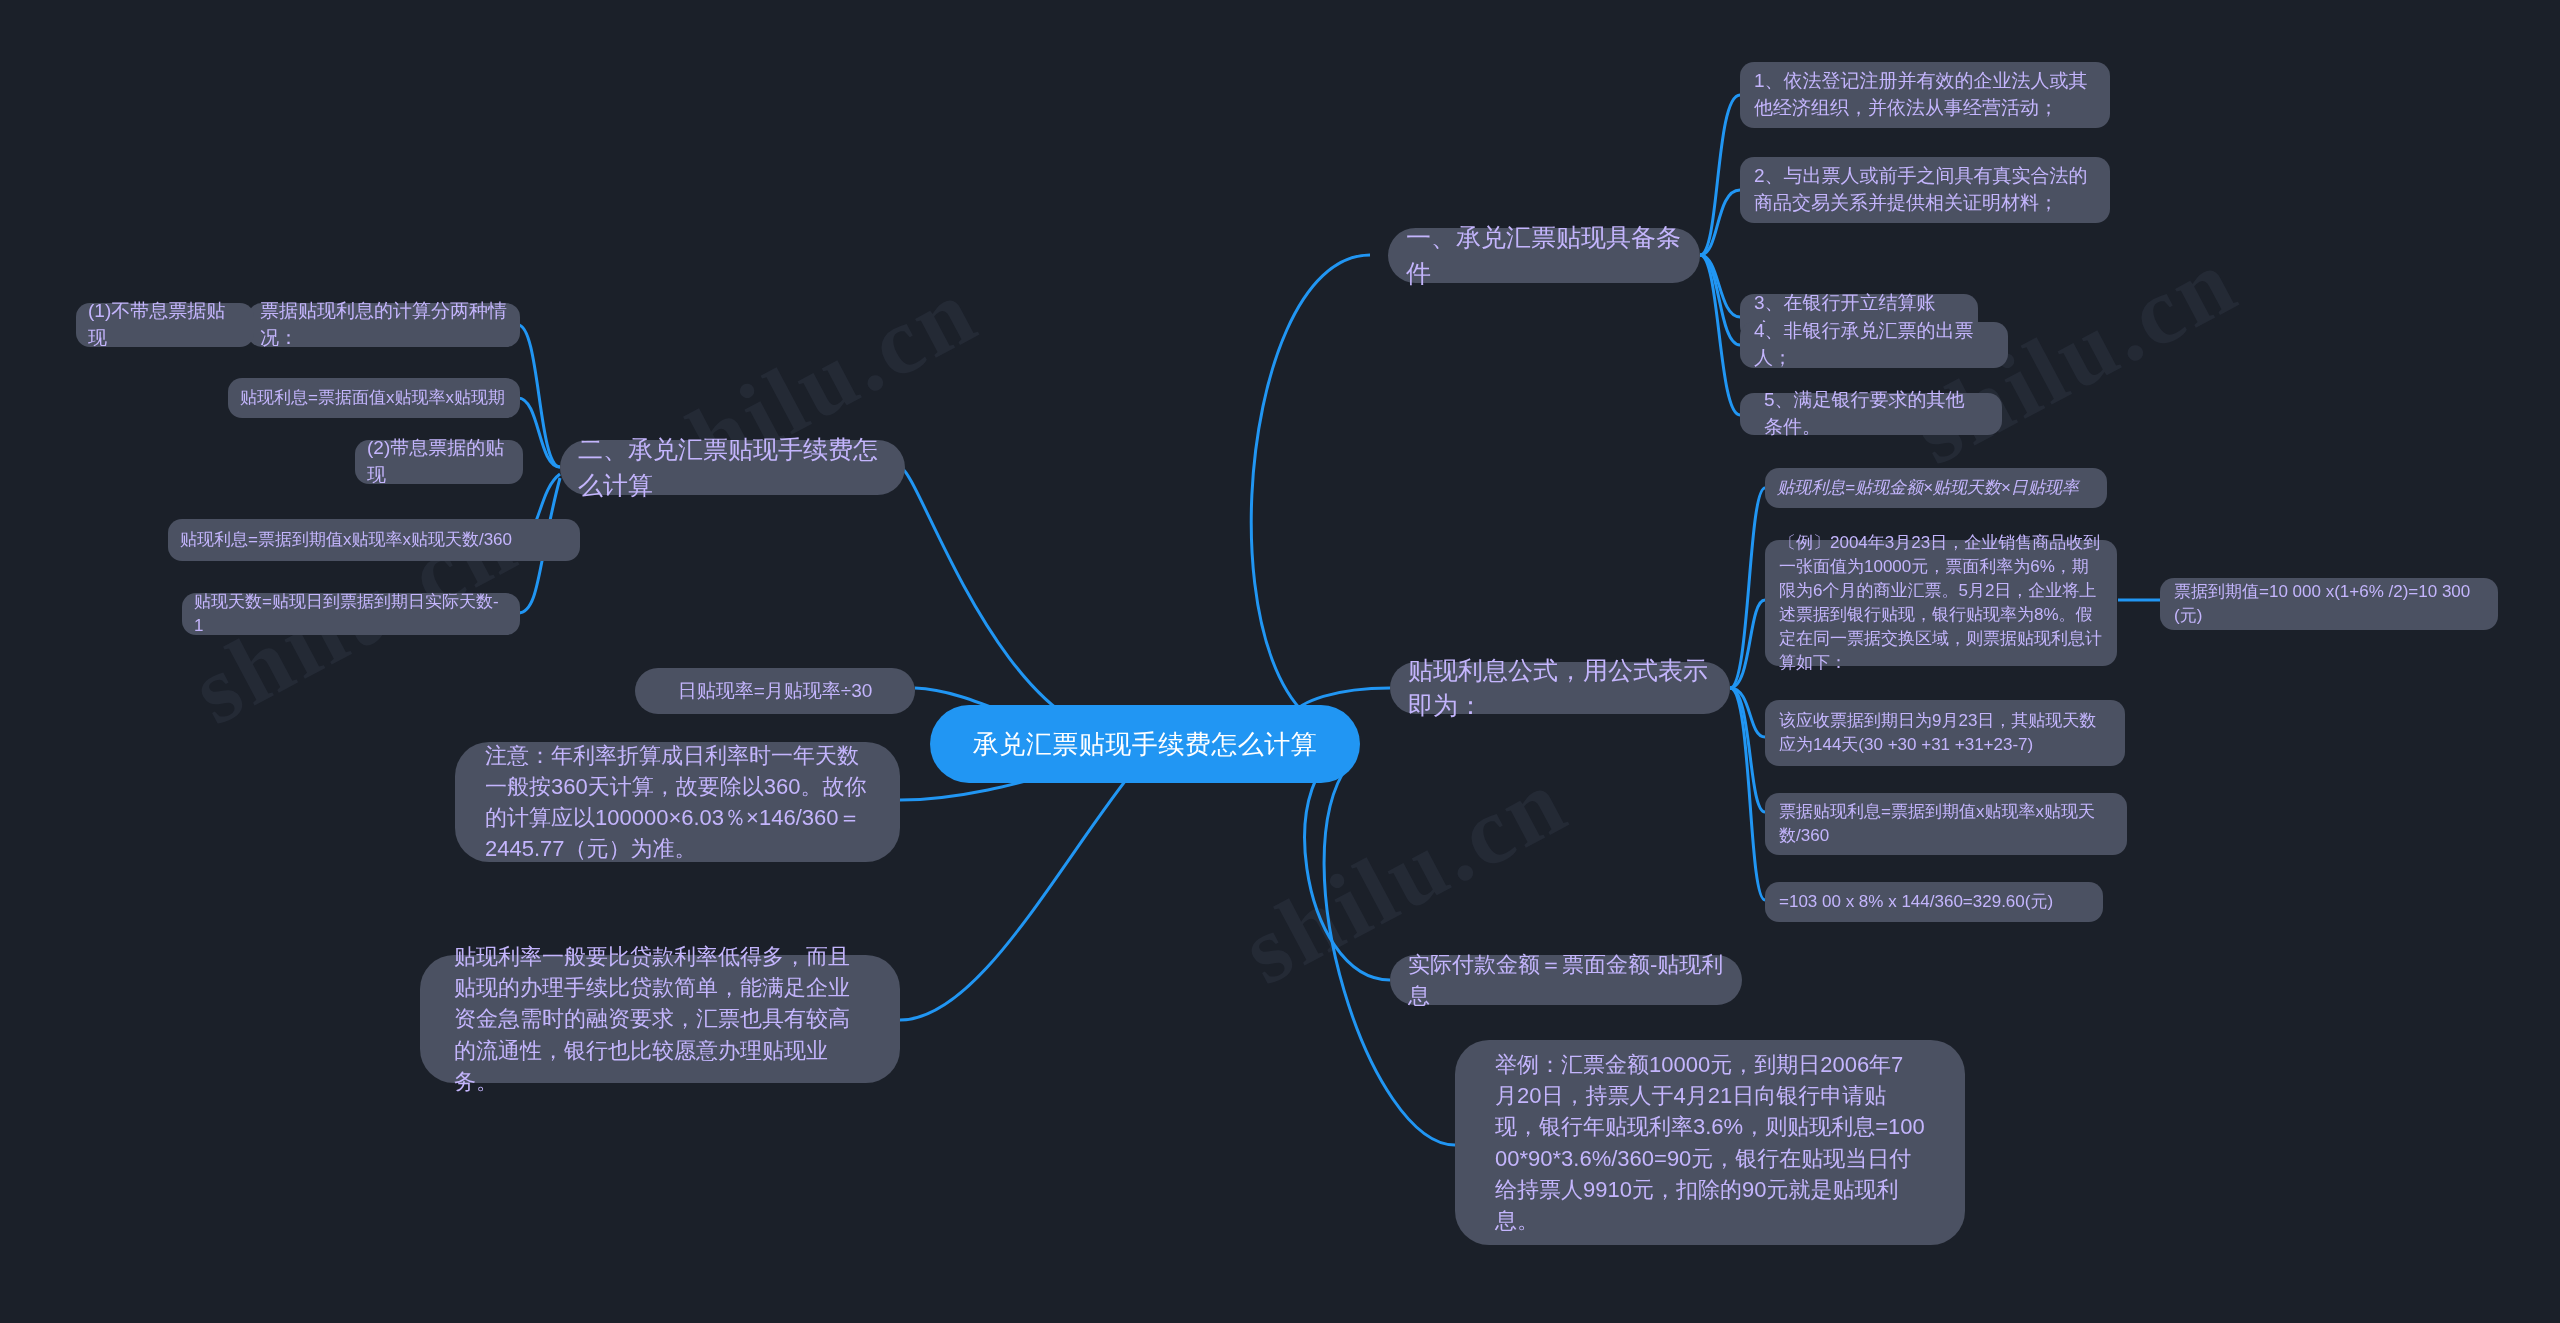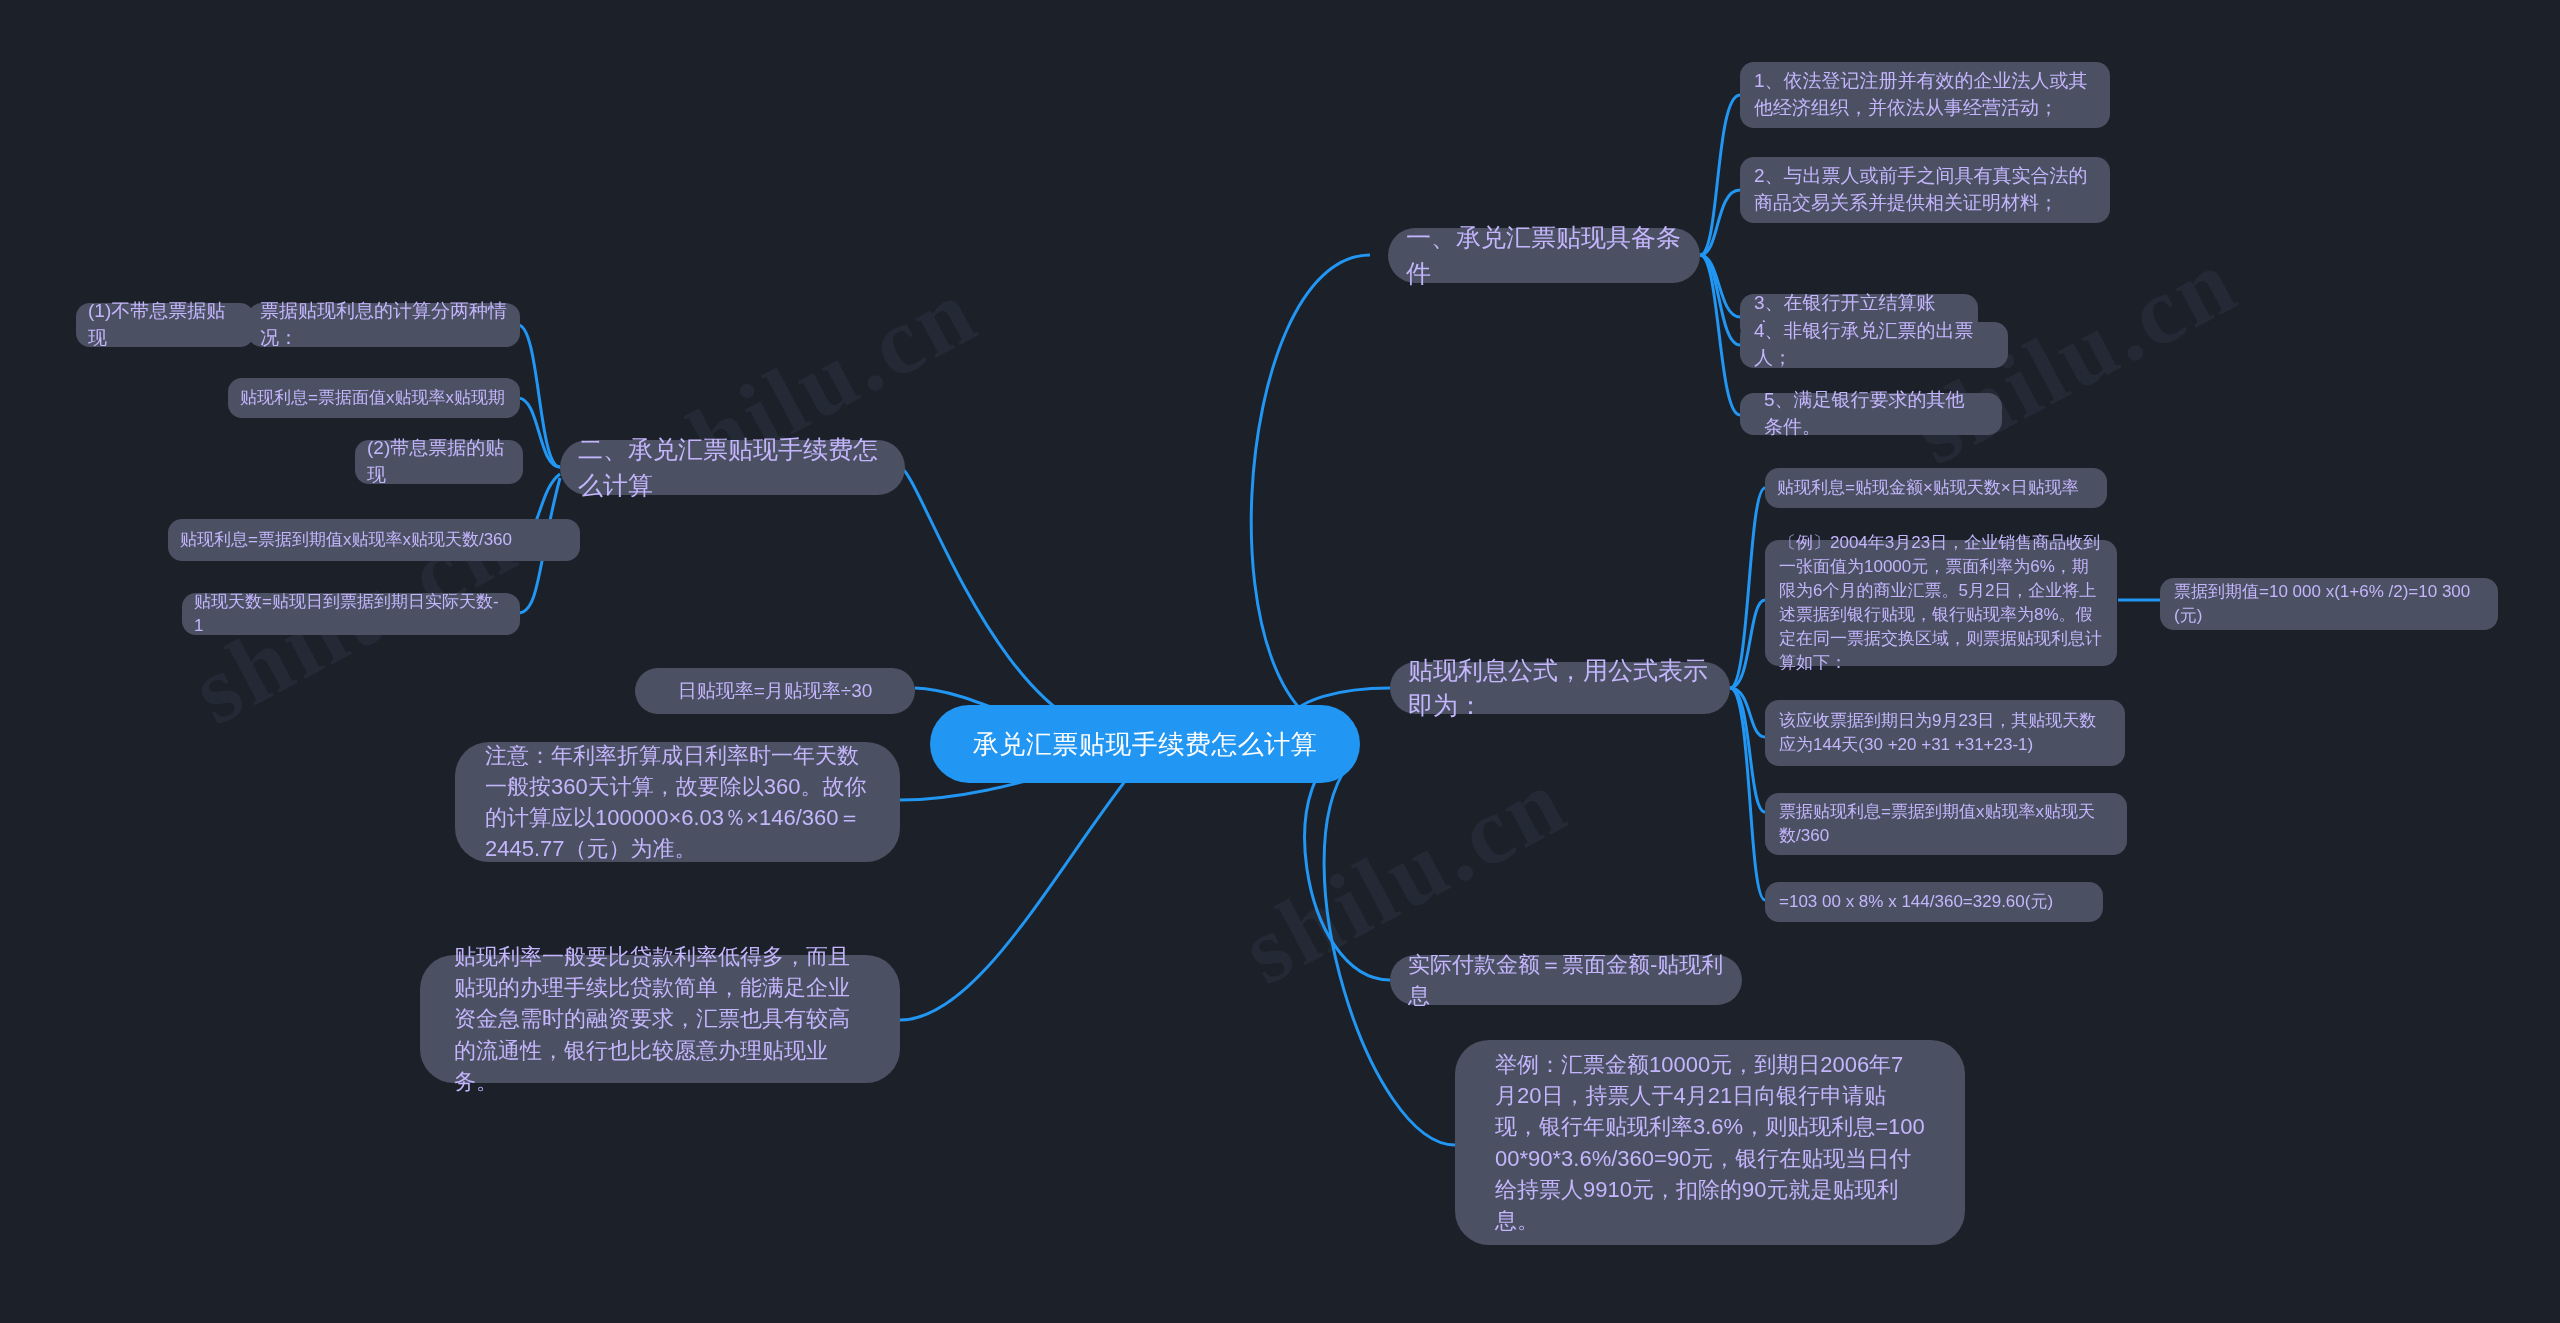--- a/index.html
+++ b/index.html
@@ -175,34 +175,34 @@
   </div>
 
   <div class="node note soft" style="left:420px;top:955px;width:480px;height:128px;padding:14px 34px;">
     <span>贴现利率一般要比贷款利率低得多，而且贴现的办理手续比贷款简单，能满足企业资金急需时的融资要求，汇票也具有较高的流通性，银行也比较愿意办理贴现业务。</span>
   </div>
 
   <div class="node l1 soft" style="left:1390px;top:662px;width:340px;height:52px;padding:6px 18px;">
     <span>贴现利息公式，用公式表示即为：</span>
   </div>
 
-  <div class="node small rect" style="left:1765px;top:468px;width:342px;height:40px;padding:6px 12px;">
+  <div class="node small rect" style="left:1765px;top:468px;width:342px;height:40px;padding:6px 12px;font-style:italic;">
     <span>贴现利息=贴现金额×贴现天数×日贴现率</span>
   </div>
 
   <div class="node small rect" style="left:1765px;top:540px;width:352px;height:126px;padding:10px 14px;">
     <span>〔例〕2004年3月23日，企业销售商品收到一张面值为10000元，票面利率为6%，期限为6个月的商业汇票。5月2日，企业将上述票据到银行贴现，银行贴现率为8%。假定在同一票据交换区域，则票据贴现利息计算如下：</span>
   </div>
 
   <div class="node small rect" style="left:2160px;top:578px;width:338px;height:52px;padding:6px 14px;">
     <span>票据到期值=10 000 x(1+6% /2)=10 300(元)</span>
   </div>
 
   <div class="node small rect" style="left:1765px;top:700px;width:360px;height:66px;padding:8px 14px;">
-    <span>该应收票据到期日为9月23日，其贴现天数应为144天(30 +20 +31 +31+23-1)</span>
+    <span>该应收票据到期日为9月23日，其贴现天数应为144天(30 +30 +31 +31+23-7)</span>
   </div>
 
   <div class="node small rect" style="left:1765px;top:786px;width:362px;height:62px;padding:20px 14px;margin-top:7px;">
     <span>票据贴现利息=票据到期值x贴现率x贴现天数/360</span>
   </div>
 
   <div class="node small rect" style="left:1765px;top:882px;width:338px;height:40px;padding:6px 14px;">
     <span>=103 00 x 8% x 144/360=329.60(元)</span>
   </div>
 

